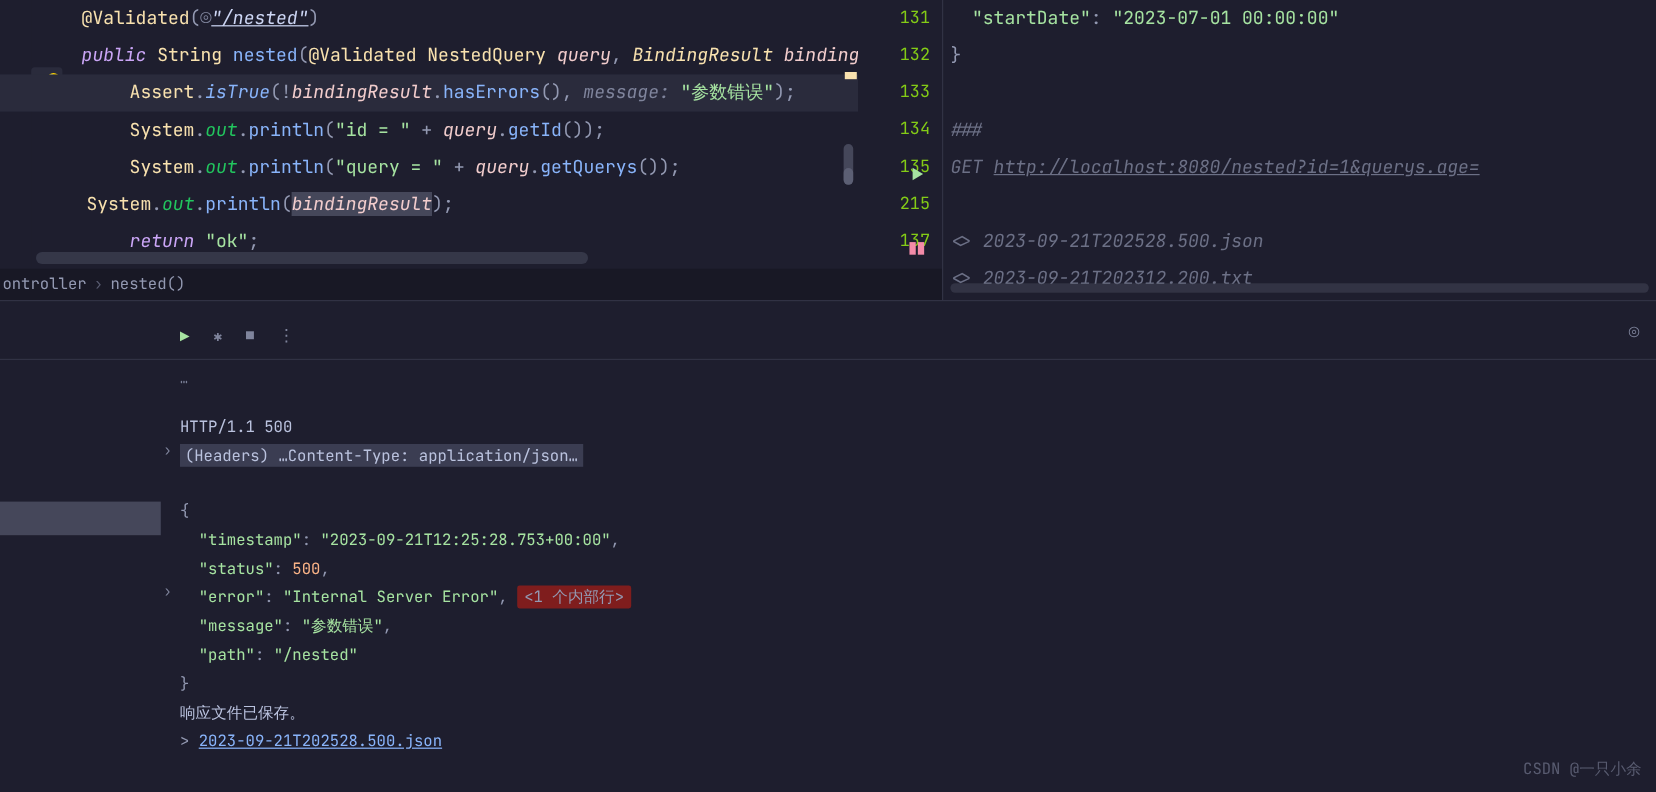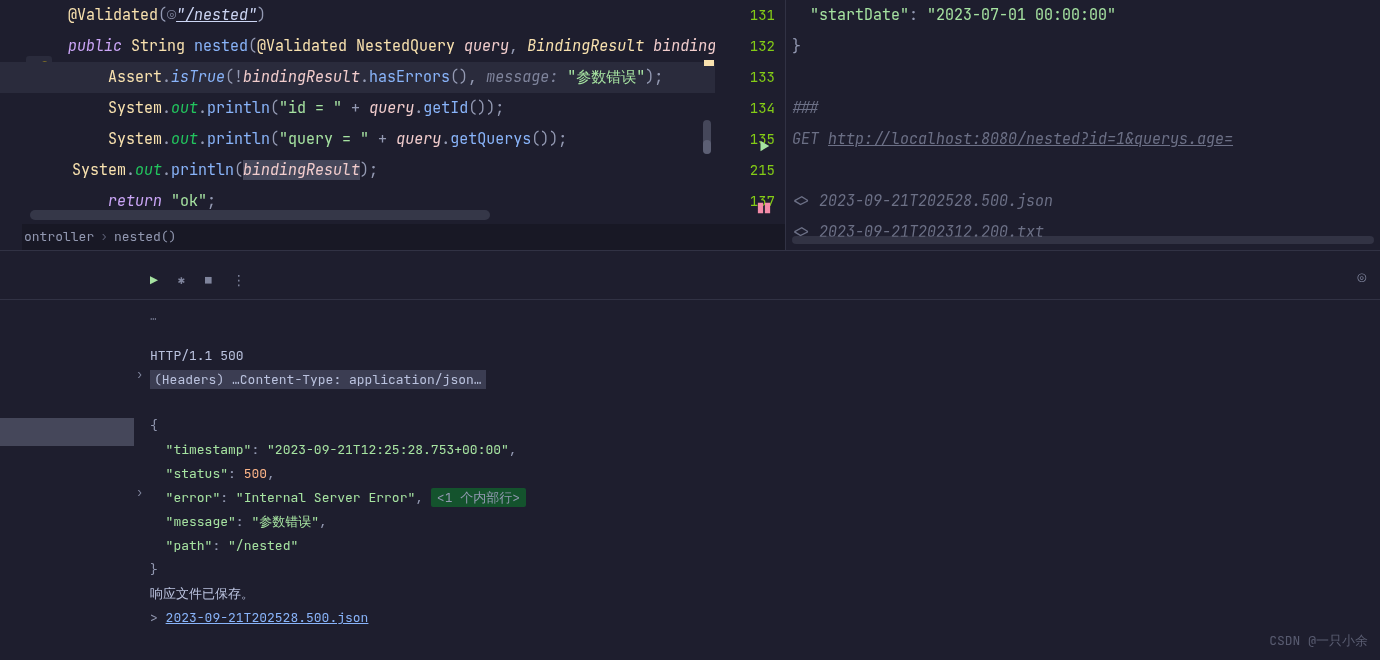--- a/index.html
+++ b/index.html
@@ -37,21 +37,21 @@
   .hint { color: #7F849C; font-style: italic; }
   .url { color: #CDD6F4; font-style: italic; text-decoration: underline; }
   .sel { background: #45475A; }
   .hscroll { position: absolute; left: 30px; bottom: 30px; height: 10px; width: 460px;
              background: #45475A; border-radius: 5px; opacity: .6; }
   .minimark { position:absolute; right:71px; top:60px; width:10px; height:6px; background:#F9E2AF; }
   .vscroll-l { position:absolute; right:74px; top:120px; width:8px; height:34px; background:#45475A; border-radius:4px; }
   .vscroll-l2 { position:absolute; right:74px; top:140px; width:8px; height:14px; background:#6C7086; border-radius:4px; opacity:.6; }
 
   .breadcrumb { position:absolute; left:0; right:0; bottom:0; height:26px; line-height:26px;
-                background:#181825; color:#9399B2; font-size:13px; padding-left:2px;margin-left:22px; }
+                background:#181825; color:#9399B2; font-size:13px; padding-left:2px; }
   .breadcrumb .sep { color:#585B70; padding: 0 6px; }
 
   .right-editor { flex:1; background:#1E1E2E; border-left:1px solid #313244; position:relative; }
   .rline { height:31px; line-height:31px; white-space:pre; padding-left:6px; overflow:hidden; }
   .comment { color:#6C7086; font-style:italic; }
   .diff-icon { display:inline-block; width:14px; height:14px; vertical-align:-2px; }
   .rscroll { position:absolute; left:6px; bottom:6px; height:8px; right:6px;
              background:#45475A; border-radius:4px; opacity:.5; }
 
   
@@ -68,21 +68,21 @@
   .bottom { flex:1; display:flex; background:#1E1E2E; position:relative; }
   .side-sel { width:134px; }
   .side-sel .selrow { height:28px; background:#45475A; margin-top:118px; }
   .console { flex:1; padding-left:16px; padding-top:4px; font-size:13px; color:#CDD6F4; position:relative; }
   .console .row { height:24px; line-height:24px; white-space:pre; }
   .fold { position:absolute; color:#7F849C; font-size:12px; }
   .jkey { color:#A6E3A1; }
   .jnum { color:#FAB387; }
   .jstr { color:#A6E3A1; }
   .plain { color:#BAC2DE; }
-  .inlchip { background:#14532d; color:#9399B2; padding:1px 6px; border-radius:2px; }
+  .inlchip { background:#7f1d1d; color:#9399B2; padding:1px 6px; border-radius:2px; }
   .headerchip { background:#3B3D52; color:#BAC2DE; padding:1px 4px; }
   .flink { color:#89B4FA; text-decoration:underline; }
   .watermark { position:absolute; right:12px; bottom:10px; color:#7F849C; font-size:13px; opacity:.6; }
 </style>
 </head>
 <body>
 
 <div class="root">
   <div class="top">
 

